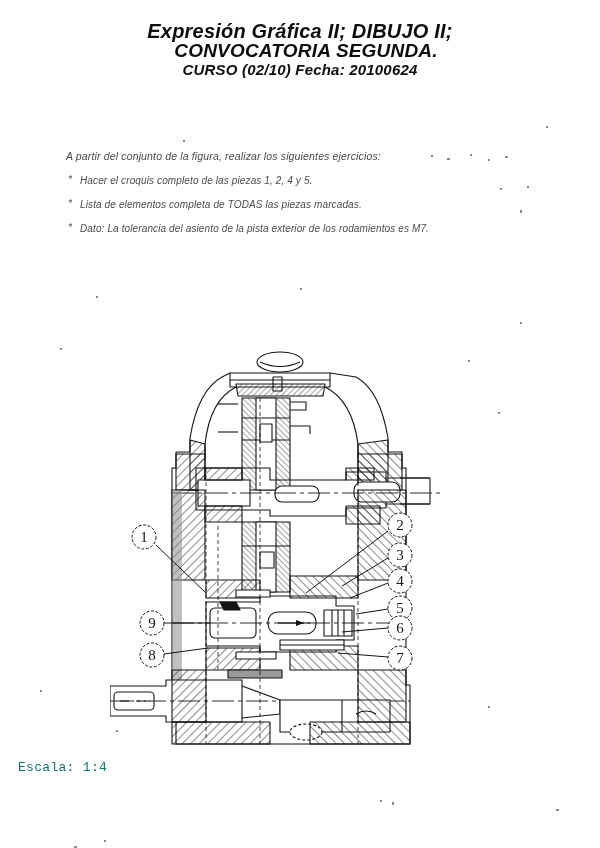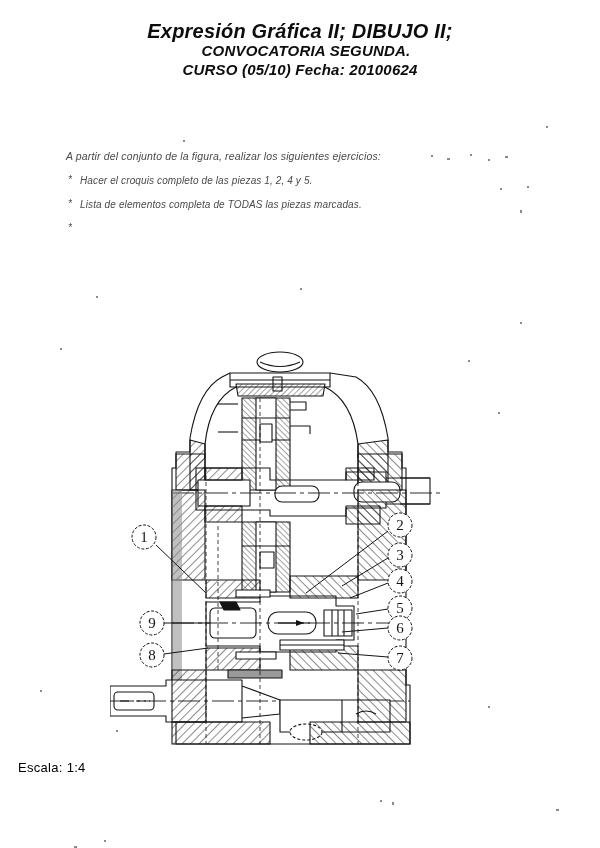--- a/index.html
+++ b/index.html
@@ -27,21 +27,21 @@
     text-align: center;
     font-style: italic;
     font-weight: bold;
     font-size: 15.5px;
     line-height: 19px;
     letter-spacing: 0.2px;
     color: #0d0d0d;
   }
   #title-block .tline { display: block; white-space: nowrap; }
   #title-line-1 { font-size: 20px; }
-  #title-line-2 { font-size: 15px; padding-left: 12px; }
+  #title-line-2 { font-size: 19px; padding-left: 12px; }
   #title-line-3 { font-size: 15px; }
 
   
   #identity-row {
     position: absolute;
     left: 20px;
     top: 112px;
     width: 562px;
     height: 20px;
   }
@@ -108,57 +108,58 @@
     width: 370px;
     height: 410px;
   }
   #assembly-svg { display: block; }
 
   
   #scale-note {
     position: absolute;
     left: 18px;
     top: 760px;
-    font-family: Liberation Sans, sans-serif;
+    font-family: Liberation Mono, monospace;
     font-size: 13px;
-    color: #000000;
+    color: #0f766e;
     letter-spacing: 0.3px;
   }
 
   
   #speckles { position: absolute; left: 0; top: 0; width: 600px; height: 848px; pointer-events: none; }
   .spk { position: absolute; background: #8a8a8a; }
 </style>
 </head>
 <body>
 
 <div id="page">
 
   <div id="title-block">
     <span class="tline" id="title-line-1">Expresión Gráfica II; DIBUJO II;</span>
     <span class="tline" id="title-line-2">CONVOCATORIA SEGUNDA.</span>
-    <span class="tline" id="title-line-3">CURSO (05/10) Fecha: 20100624</span>
+    <span class="tline" id="title-line-3">CURSO (02/10) Fecha: 20100624</span>
   </div>
 
 
   <div id="instructions">
     <div id="intro-line">A partir del conjunto de la figura, realizar los siguientes ejercicios:</div>
 
     <div class="task" id="task-1">
       <span class="bullet">*</span>
       <span>Hacer el croquis completo de las piezas 1, 2, 4 y 5.</span>
     </div>
 
     <div class="task" id="task-2">
       <span class="bullet">*</span>
       <span>Lista de elementos completa de TODAS las piezas marcadas.</span>
     </div>
 
     <div class="task" id="task-3">
       <span class="bullet">*</span>
+      <span>Dato: La tolerancia del asiento de la pista exterior de los rodamientos es M7.</span>
     </div>
   </div>
 
   <div id="drawing-area">
     <svg id="assembly-svg" width="370" height="410" viewBox="0 0 370 410">
       <defs>
 
         <pattern id="hatchR" width="6" height="6" patternTransform="rotate(45)" patternUnits="userSpaceOnUse">
           <line x1="0" y1="0" x2="0" y2="6" stroke="#1a1a1a" stroke-width="1"></line>
         </pattern>

